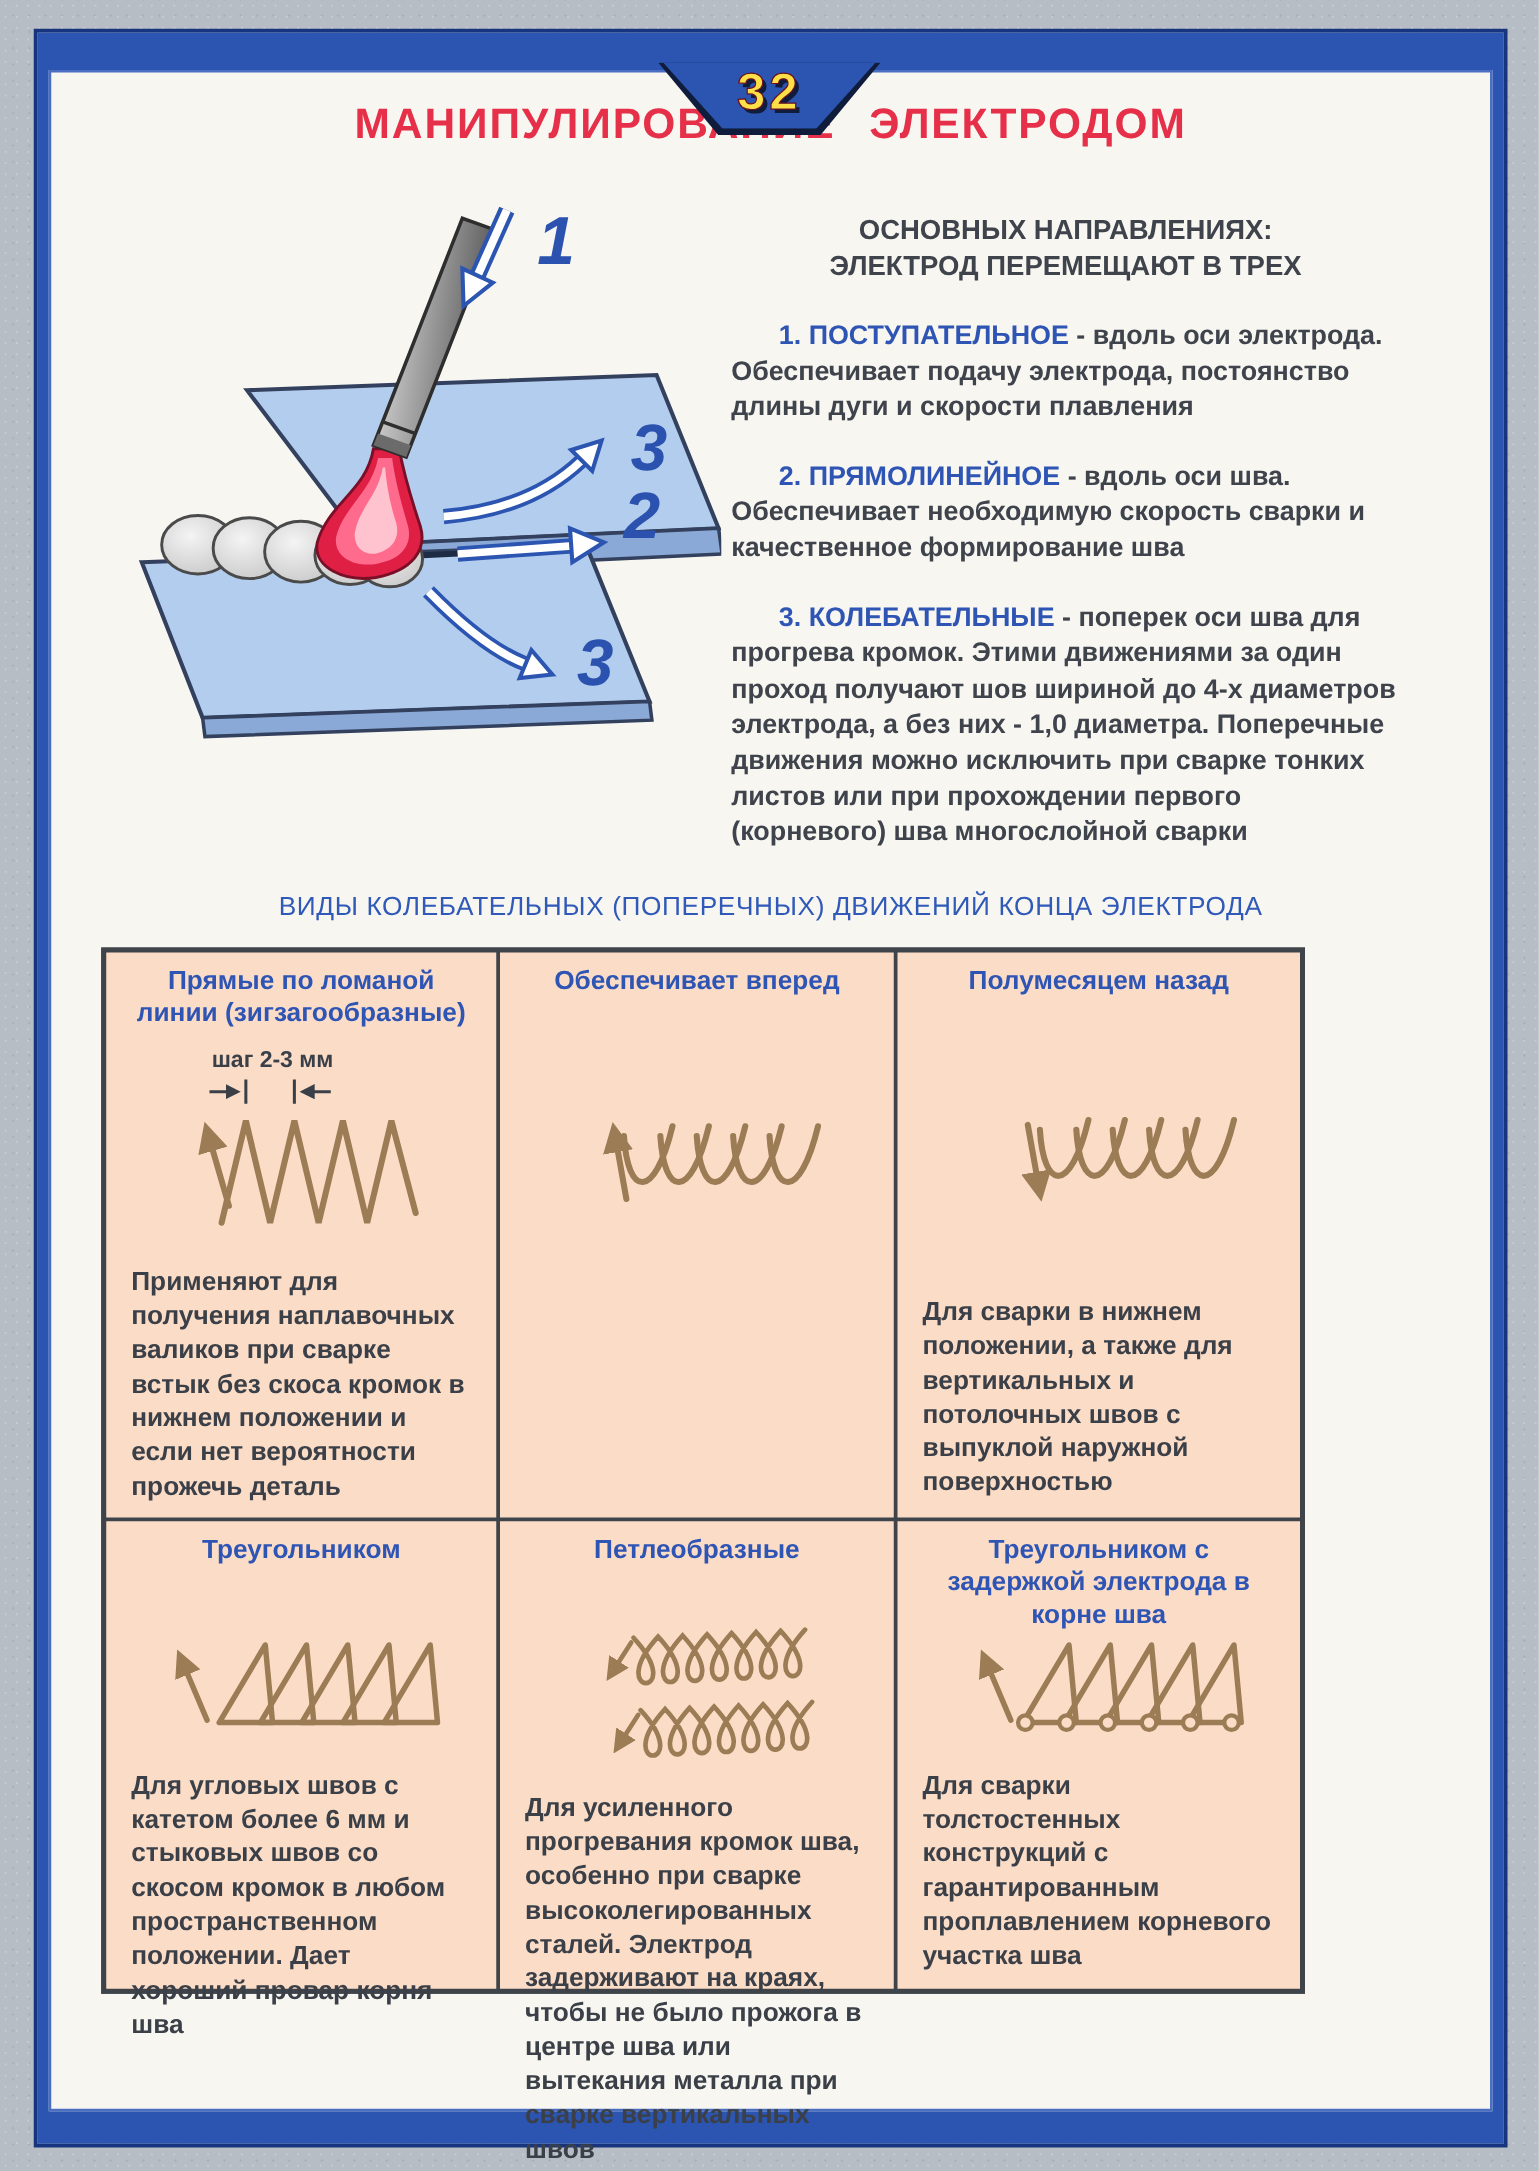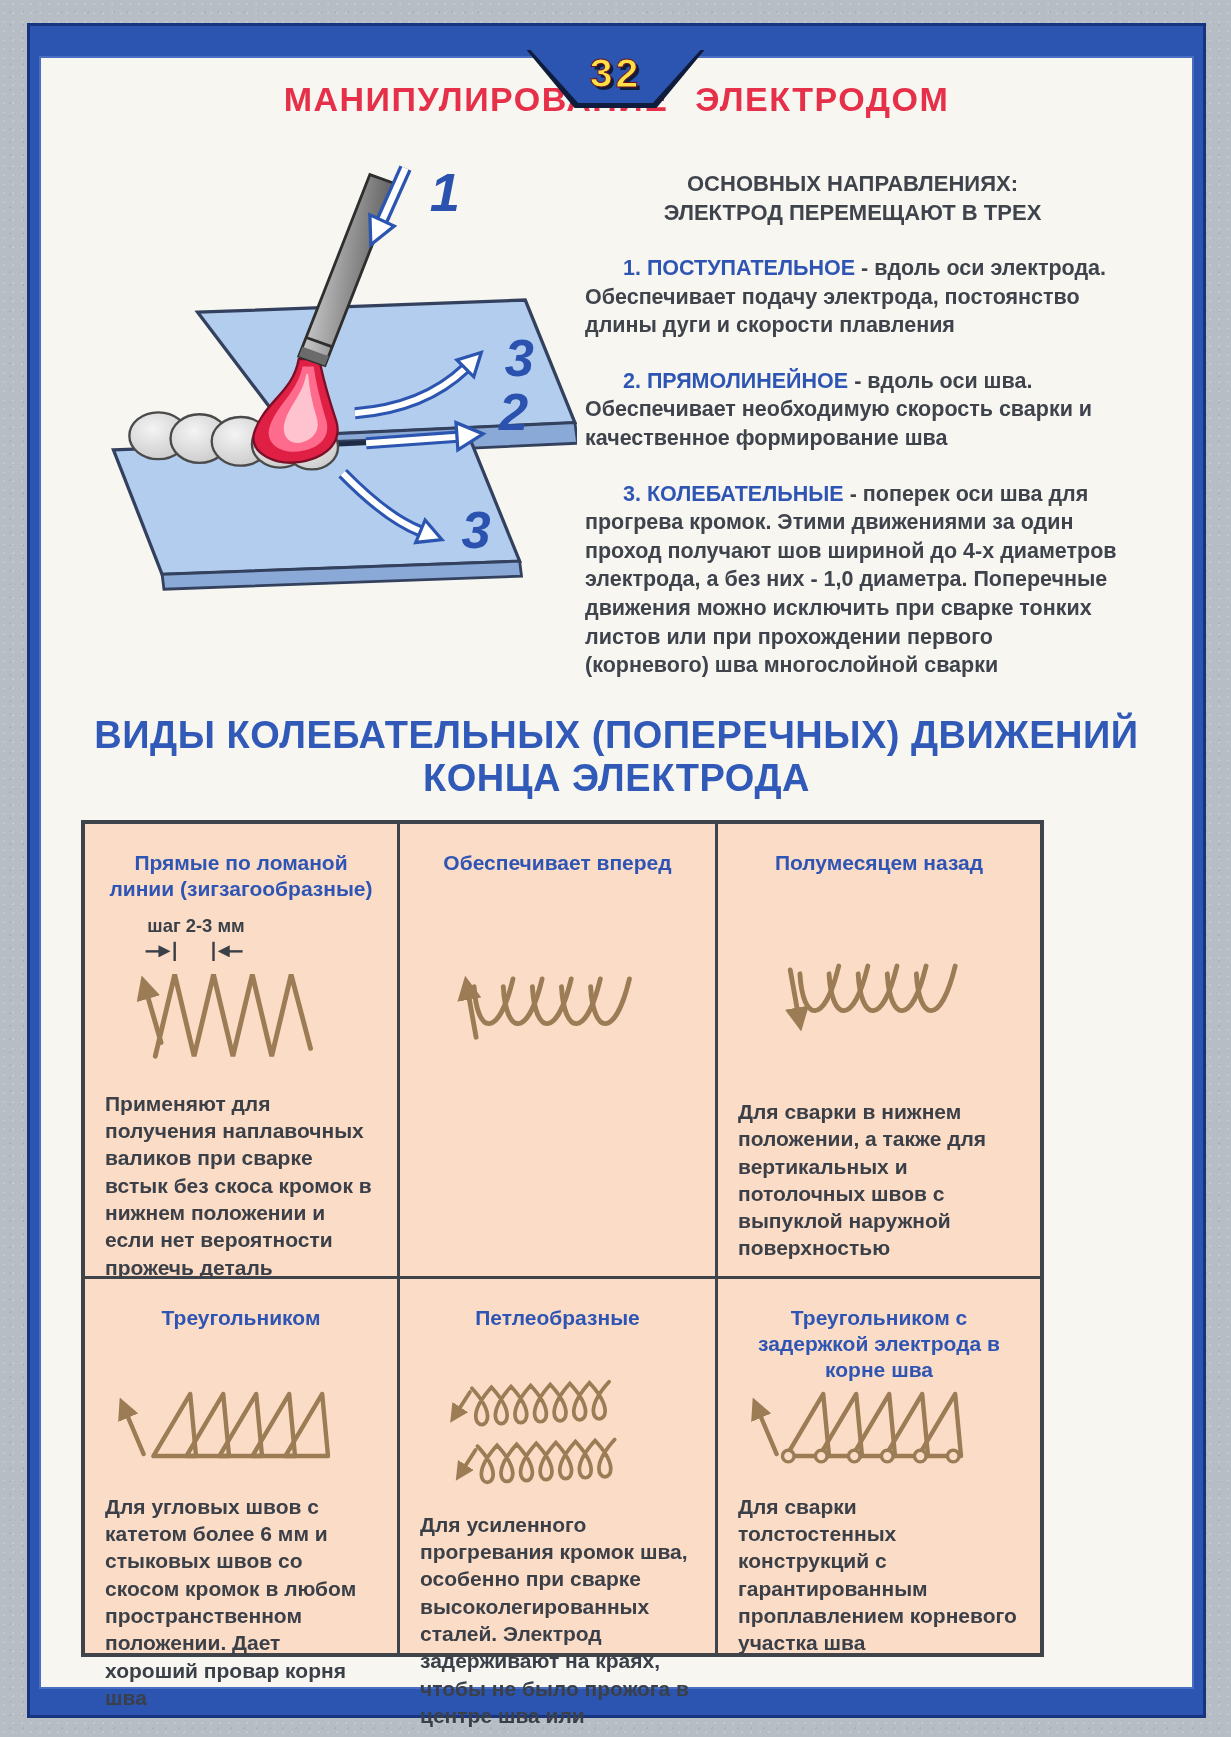--- a/index.html
+++ b/index.html
@@ -42,33 +42,33 @@
     letter-spacing:1.5px;word-spacing:16px;
   }
   .top-section{display:flex;margin-top:6px;}
   .illustration{flex:0 0 520px;}
   .intro{flex:1;padding:44px 56px 0 8px;color:#3f434c;}
   .intro-heading{font-size:22px;font-weight:700;text-align:center;line-height:1.32;}
   .intro-item{margin-top:27px;font-size:21.5px;font-weight:700;line-height:1.33;}
   .intro-item .lbl{color:#2f55b4;margin-left:38px;}
   .section-title{
     margin:34px 0 0 0;text-align:center;
-    font-size:38px;font-weight:700;color:#3059b8;letter-spacing:0.5px;
+    font-size:21px;font-weight:400;color:#3059b8;letter-spacing:0.5px;
   }
   .movements-table{
     margin:20px 0 0 24px;width:963px;box-sizing:border-box;
     border:4px solid #3f444b;background:#3f444b;
     display:grid;grid-template-columns:312px 315px 322px;grid-template-rows:452px 374px;grid-gap:3px;
   }
-  .cell{background:#fbdcc7;display:flex;flex-direction:column;padding:22px 14px 14px;box-sizing:border-box;}
+  .cell{background:#fbdcc7;display:flex;flex-direction:column;padding:6px 14px 14px;box-sizing:border-box;}
   .cell-title{
     min-height:62px;text-align:center;color:#2f55b4;
     font-size:21px;font-weight:700;line-height:1.25;padding:4px 4px 0;
   }
-  .diagram{display:flex;align-items:center;justify-content:flex-start;}
+  .diagram{display:flex;align-items:center;justify-content:flex-end;}
   .r1 .diagram{height:198px;}
   .r2 .diagram{height:136px;}
   .cell-body{
     margin:10px 6px 0;color:#3b4048;font-size:21px;font-weight:700;line-height:1.3;
   }
   svg text{font-family:"Liberation Sans",sans-serif;}
   .num-label{font-weight:800;font-style:italic;fill:#2a52ae;}
 </style>
 </head>
 <body>

